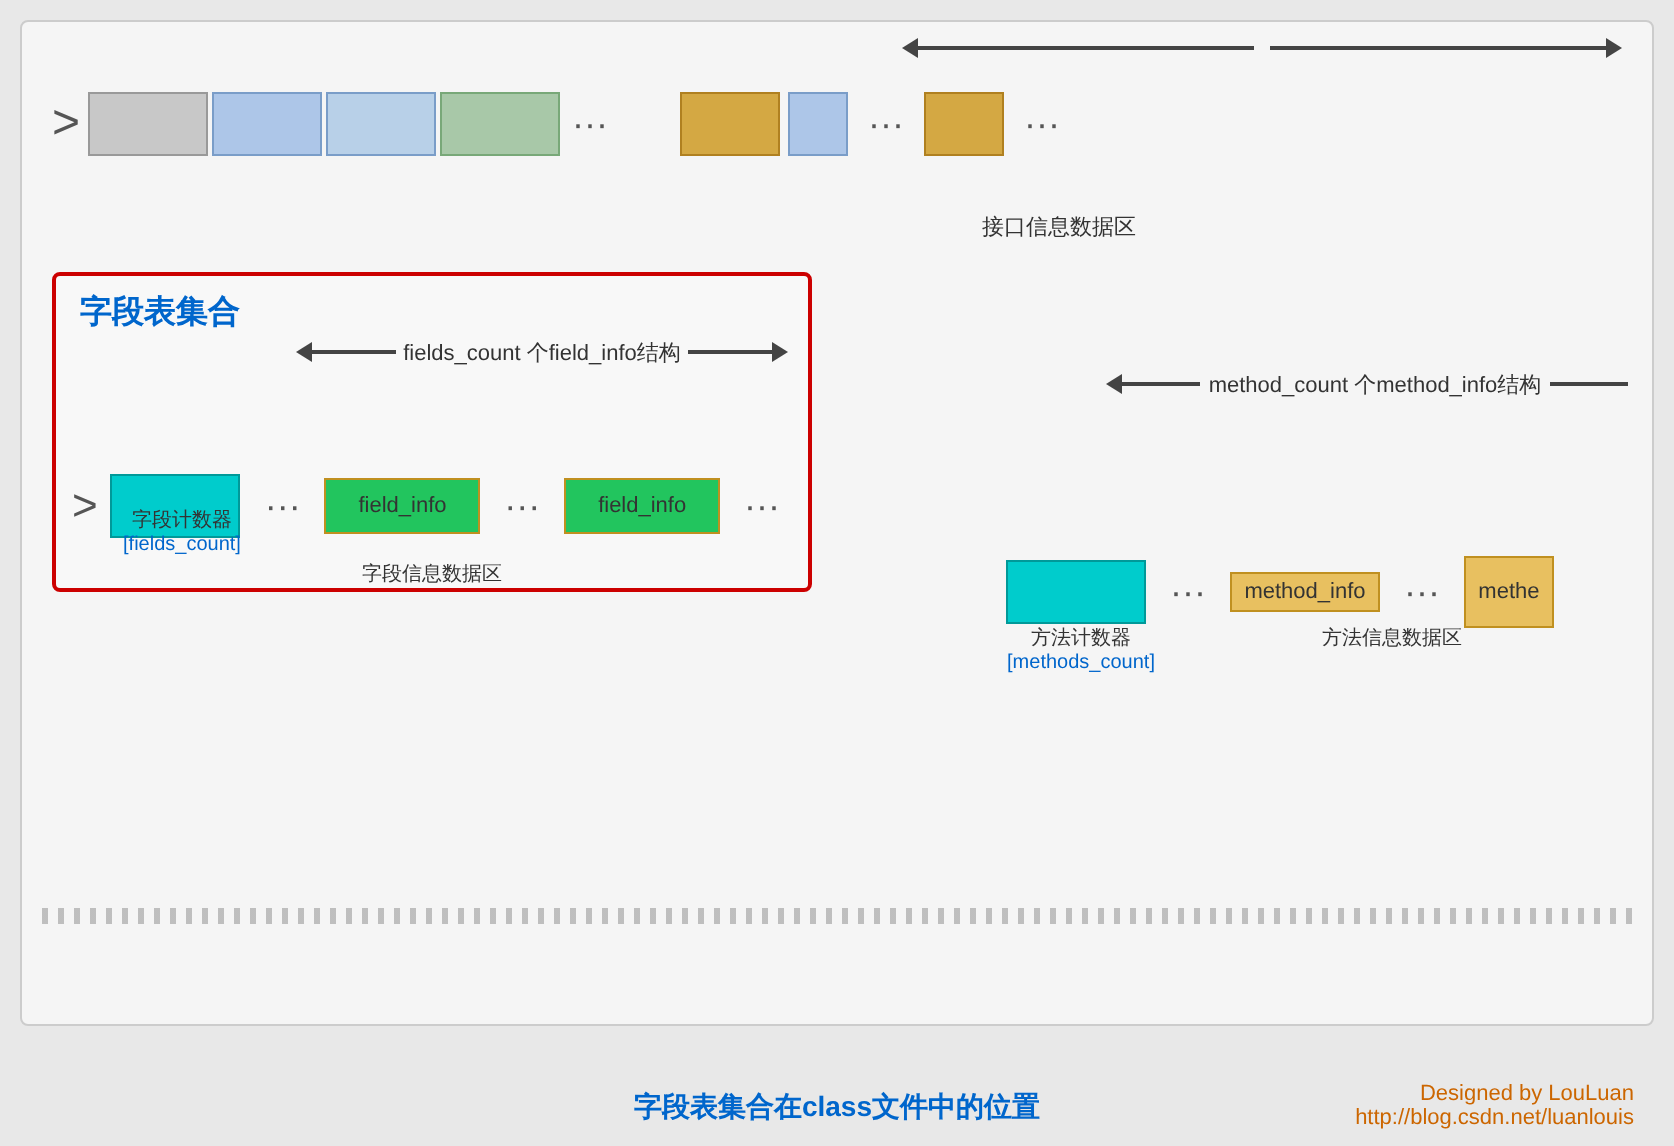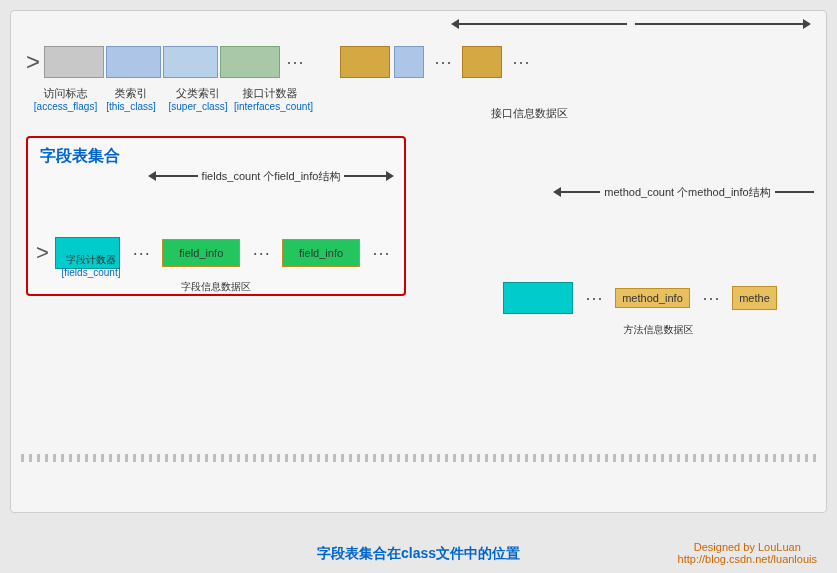--- a/index.html
+++ b/index.html
@@ -149,21 +149,21 @@
       border: 1px solid #c09020;
       display: flex;
       align-items: center;
       justify-content: center;
       font-size: 11px;
       color: #333;
       padding: 0 4px;
     }
     .box-method-partial {
       width: 45px;
-      height: 24px;
+      height: 36px;
       background: #e8c060;
       border: 1px solid #c09020;
       display: flex;
       align-items: center;
       justify-content: center;
       font-size: 11px;
       color: #333;
       overflow: hidden;
     }
 
@@ -177,21 +177,21 @@
       font-size: 14px;
       font-weight: bold;
       color: #0066cc;
     }
 
     
     .designed-by {
       position: absolute;
       bottom: 8px;
       right: 20px;
-      text-align: center;
+      text-align: right;
       font-size: 11px;
       color: #cc6600;
       margin-left: 11px;
     }
 
     
     .wavy-area {
       position: absolute;
       bottom: 45px;
       left: 10px;
@@ -231,38 +231,20 @@
 
       <div style="margin-left:30px; display:flex; align-items:center; gap:4px;">
         <div class="box-orange"></div>
         <div class="box-blue-light" style="width:30px; height:32px; background:#adc6e8;"></div>
         <span class="dots-text">···</span>
         <div class="box-orange-sm"></div>
         <span class="dots-text">···</span>
       </div>
     </div>
 
-    <div style="position:absolute; top:75px; left:22px; display:flex; gap:2px;">
-      <div style="width:65px; text-align:center;">
-        <div class="label-cn">访问标志</div>
-        <div class="label-en">[access_flags]</div>
-      </div>
-      <div style="width:62px; text-align:center;">
-        <div class="label-cn">类索引</div>
-        <div class="label-en">[this_class]</div>
-      </div>
-      <div style="width:68px; text-align:center;">
-        <div class="label-cn">父类索引</div>
-        <div class="label-en">[super_class]</div>
-      </div>
-      <div style="width:72px; text-align:center;">
-        <div class="label-cn">接口计数器</div>
-        <div class="label-en">[interfaces_count]</div>
-      </div>
-    </div>
 
     <div style="position:absolute; top:95px; left:480px; font-size:11px; color:#333;">
       <span>接口信息数据区</span>
     </div>
 
     <div class="fields-section">
       <div class="section-title">字段表集合</div>
 
       <div style="position:absolute; top:30px; left:120px; right:10px; display:flex; flex-direction:column; align-items:center;">
         <div style="display:flex; align-items:center; width:100%; height:16px;">
@@ -311,20 +293,24 @@
         <div class="box-cyan2"></div>
         <span class="dots-text">···</span>
         <div class="box-method-info">method_info</div>
         <span class="dots-text">···</span>
         <div class="box-method-partial">
           <span>methe</span>
         </div>
       </div>
 
       <div style="position:absolute; bottom:0px; left:0; right:0; display:flex;">
+        <div style="width:75px; text-align:center; font-size:10px; padding-bottom:2px;">
+          <div style="color:#333;">方法计数器</div>
+          <div style="color:#0066cc;">[methods_count]</div>
+        </div>
         <div style="flex:1; text-align:center; font-size:10px; padding-bottom:2px;">
           <div style="color:#333;">方法信息数据区</div>
         </div>
       </div>
     </div>
 
     <div class="wavy-area" style="background: repeating-linear-gradient(90deg, #888 0,#888 3px, transparent 3px, transparent 8px); height:8px; opacity:0.5; bottom:50px;"></div>
 
   </div>
 

